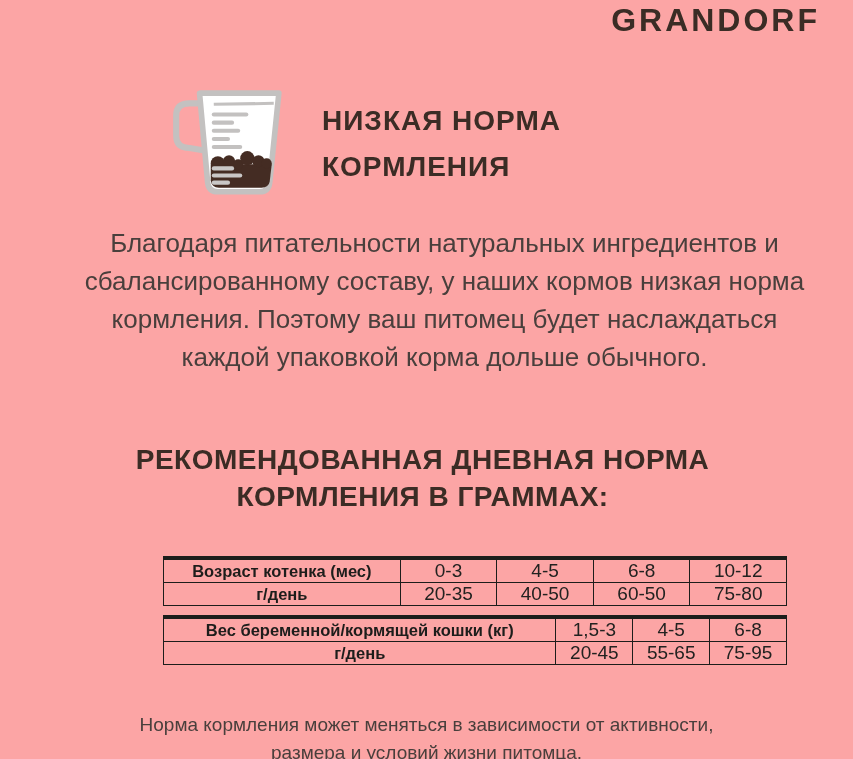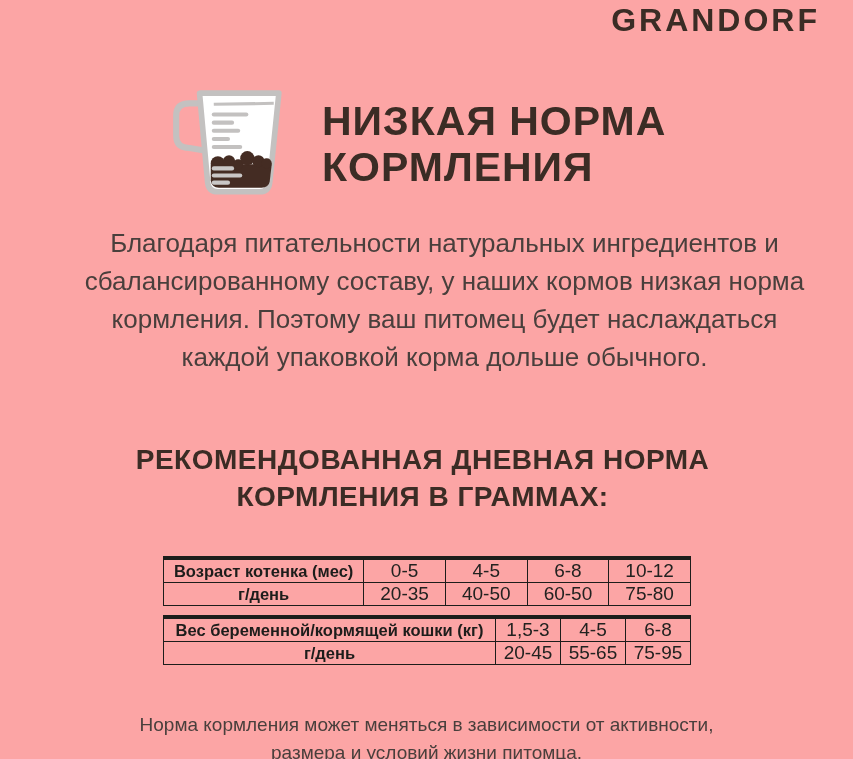--- a/index.html
+++ b/index.html
@@ -25,21 +25,21 @@
   
   .feature-row {
     position: absolute;
     top: 83px; left: 160px;
     display: flex;
     align-items: center;
     gap: 28px;
   }
   .cup-icon { width: 134px; height: 122px; display: block; }
   .feature-title {
-    font-size: 41px;
+    font-size: 28px;
     font-weight: 800;
     line-height: 46px;
     letter-spacing: 1px;
     color: #3b2c25;
     white-space: nowrap;
   }
 
   
   .intro {
     position: absolute;
@@ -62,21 +62,21 @@
     font-weight: 800;
     line-height: 37px;
     letter-spacing: 0.5px;
     color: #3b2c25;
   }
 
   
   .tables-wrap {
     position: absolute;
     top: 556px; left: 163px;
-    width: 528px;
+    width: 624px;
     color: #1d1d1b;
   }
   table.feed {
     width: 100%;
     border-collapse: collapse;
     table-layout: fixed;
     border: 1.5px solid #1d1d1b;
     border-top-width: 4px;
   }
   table.feed + table.feed { margin-top: 9px; border-radius: 16px; }
@@ -167,21 +167,21 @@
       <colgroup>
         <col style="width:38%">
         <col style="width:15.5%">
           <col style="width:15.5%">
           <col style="width:15.5%">
           <col style="width:15.5%">
       </colgroup>
       <tbody>
         <tr>
           <td class="lbl">Возраст котенка (мес)</td>
-          <td class="val">0-5</td>
+          <td class="val">0-3</td>
           <td class="val">4-5</td>
           <td class="val">6-8</td>
           <td class="val">10-12</td>
         </tr>
         <tr>
           <td class="lbl">г/день</td>
           <td class="val">20-35</td>
           <td class="val">40-50</td>
           <td class="val">60-50</td>
           <td class="val">75-80</td>

